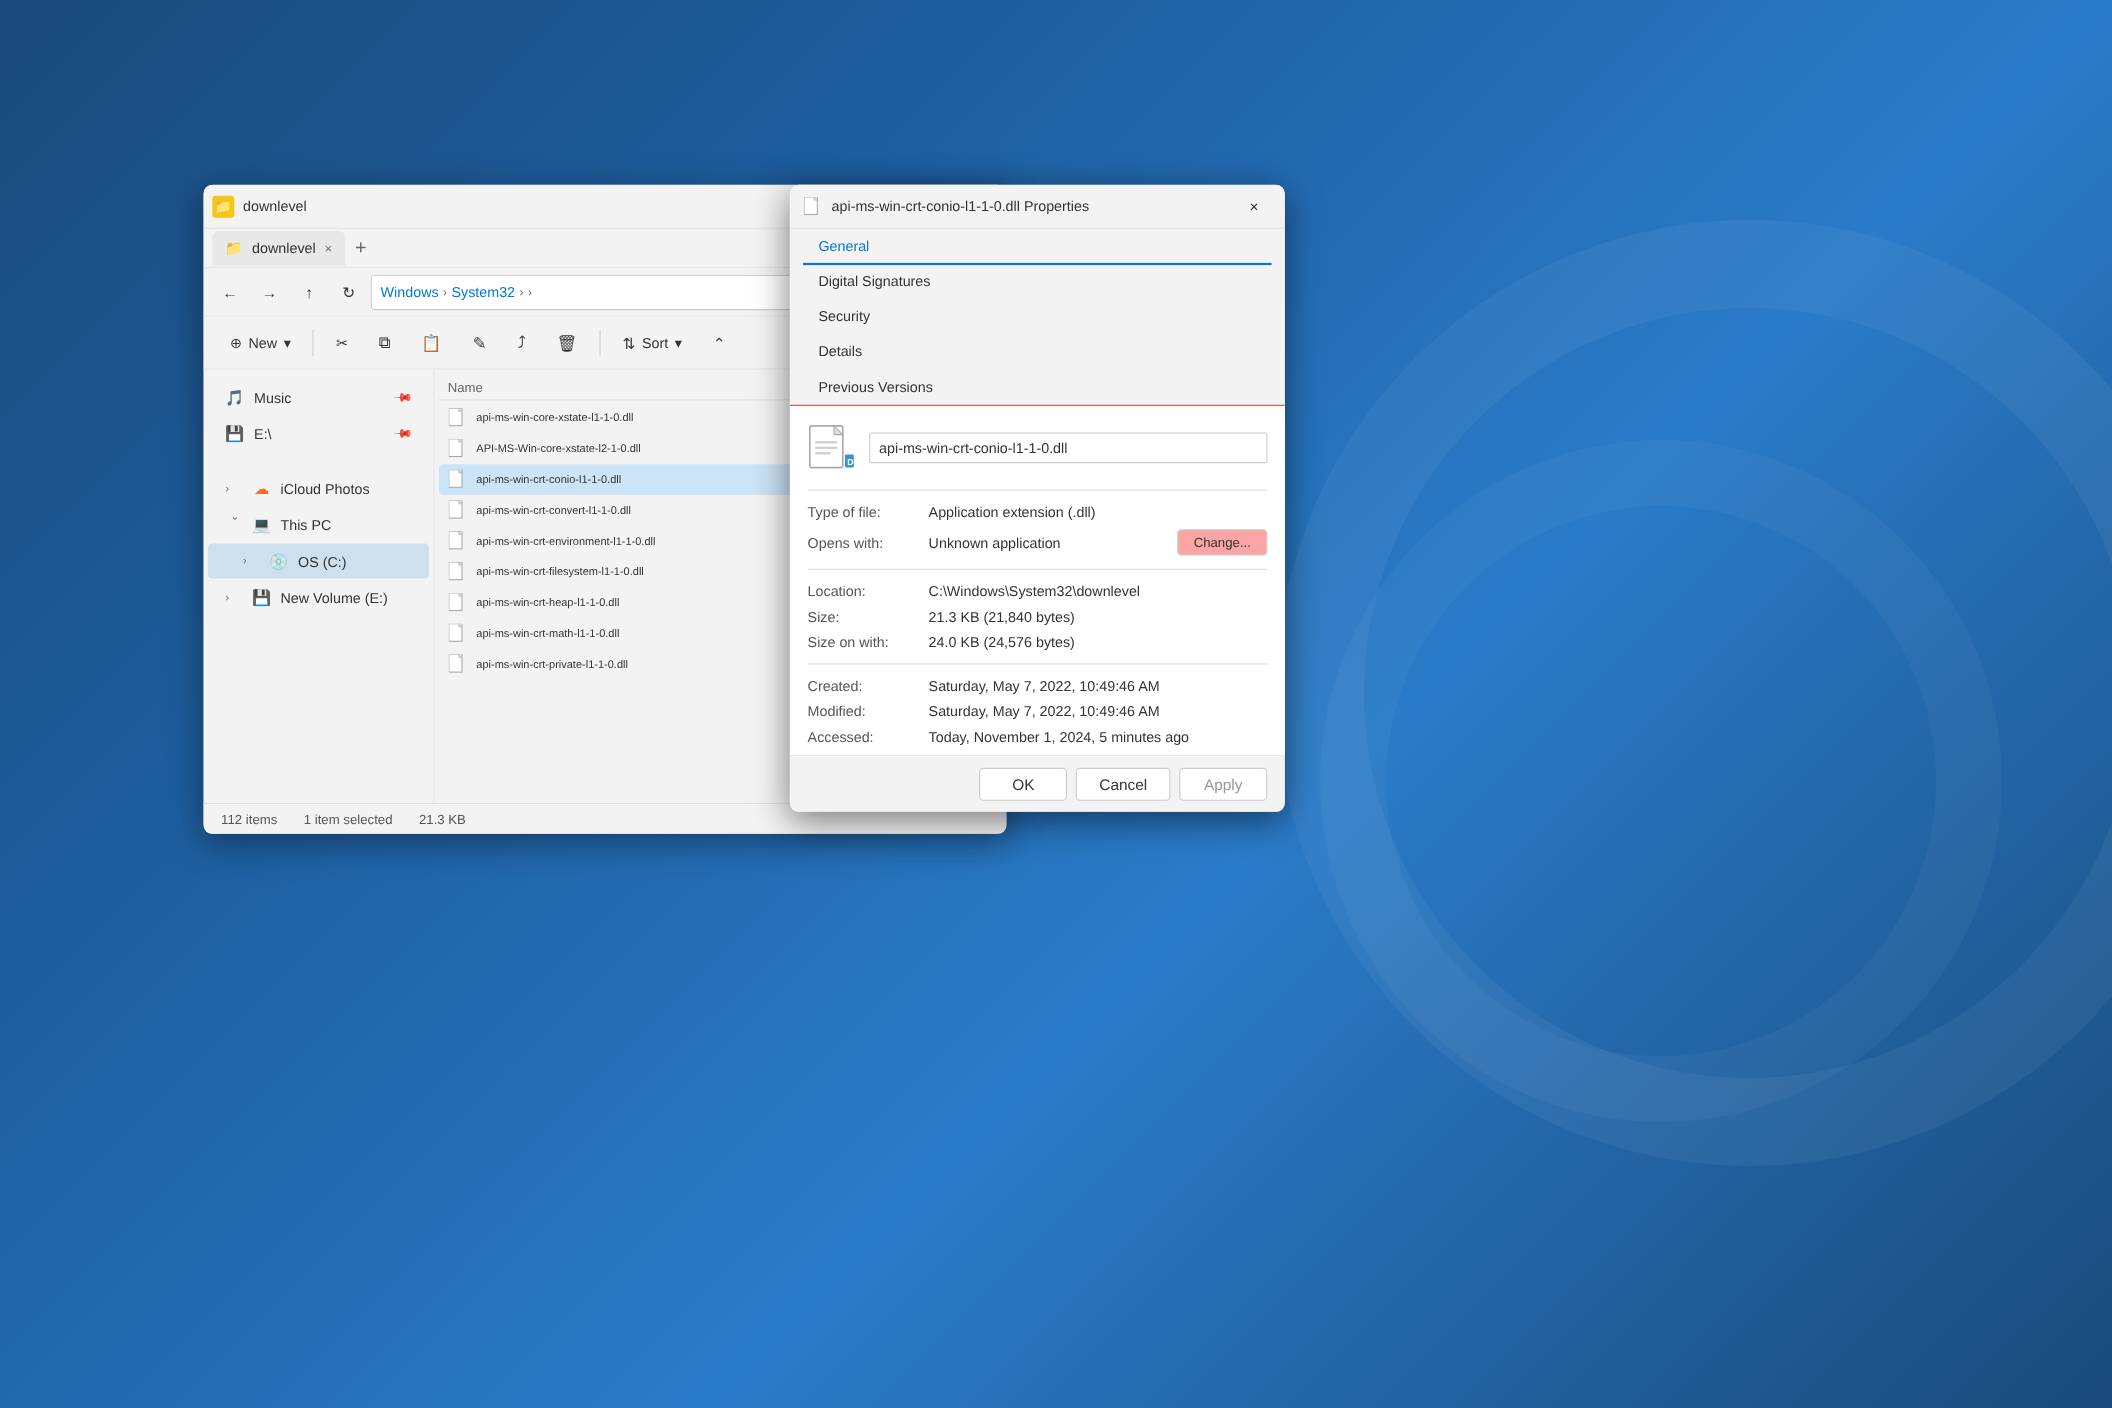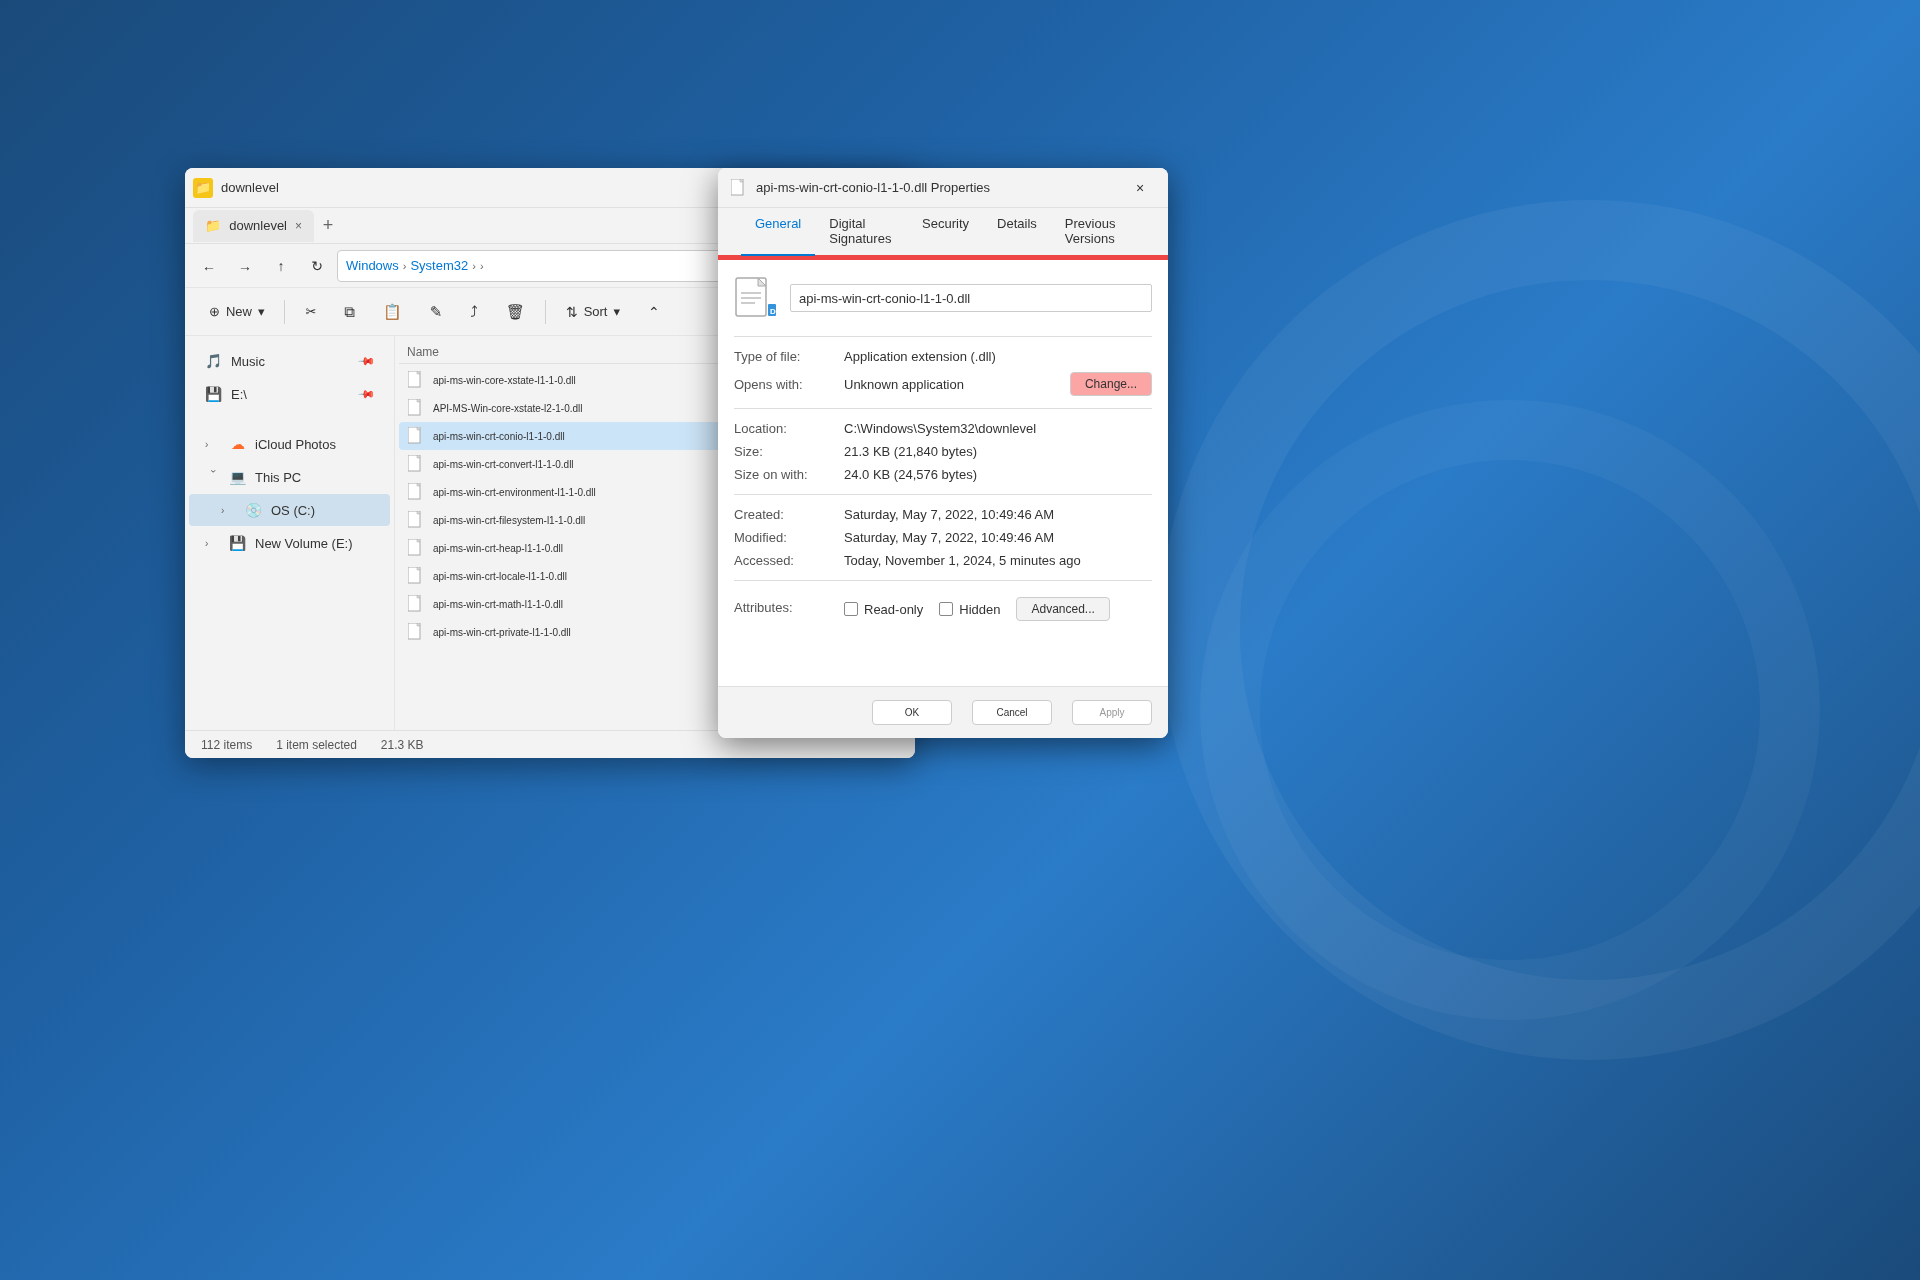--- a/index.html
+++ b/index.html
@@ -355,22 +355,23 @@
       font-size: 14px;
       color: #333;
       display: flex;
       align-items: center;
       justify-content: center;
     }
 
     .dialog-tabs {
       display: flex;
       background: #f3f3f3;
-      border-bottom: 5px solid #ef4444;
-      padding: 0 23px;
+      border-bottom: 1px solid #ef4444;
+      padding: 0 12px;
+      flex-direction: column;
     }
 
     .dialog-tab {
       padding: 8px 14px;
       font-size: 13px;
       cursor: pointer;
       color: #333;
       border-bottom: 2px solid transparent;
       margin-bottom: -1px;
     }
@@ -494,24 +495,23 @@
       display: flex;
       align-items: center;
       justify-content: flex-end;
       padding: 0 16px;
       gap: 8px;
     }
 
     .dialog-footer-btn {
       padding: 6px 20px;
       border-radius: 4px;
-      font-size: 10px;
+      font-size: 14px;
       cursor: pointer;
       min-width: 80px;
-      margin-left: 12px;
     }
 
     .btn-primary {
       background: white;
       border: 1px solid #ccc;
       color: #333;
     }
 
     .btn-secondary {
       background: white;
@@ -712,29 +712,20 @@
         </div>
         <span>api-ms-win-crt-heap-l1-1-0.dll</span>
       </div>
       <div class="file-item">
         <div class="file-icon">
           <svg width="16" height="18" viewBox="0 0 16 18">
               <rect x="0" y="0" width="12" height="16" fill="white" stroke="#aaa" stroke-width="1"></rect>
               <polygon points="9,0 12,3 9,3" fill="#ddd" stroke="#aaa" stroke-width="0.5"></polygon>
             </svg>
         </div>
-        <span>api-ms-win-crt-locale-l1-1-0.dll</span>
-      </div>
-      <div class="file-item">
-        <div class="file-icon">
-          <svg width="16" height="18" viewBox="0 0 16 18">
-              <rect x="0" y="0" width="12" height="16" fill="white" stroke="#aaa" stroke-width="1"></rect>
-              <polygon points="9,0 12,3 9,3" fill="#ddd" stroke="#aaa" stroke-width="0.5"></polygon>
-            </svg>
-        </div>
         <span>api-ms-win-crt-math-l1-1-0.dll</span>
       </div>
       <div class="file-item">
         <div class="file-icon">
           <svg width="16" height="18" viewBox="0 0 16 18">
               <rect x="0" y="0" width="12" height="16" fill="white" stroke="#aaa" stroke-width="1"></rect>
               <polygon points="9,0 12,3 9,3" fill="#ddd" stroke="#aaa" stroke-width="0.5"></polygon>
             </svg>
         </div>
         <span>api-ms-win-crt-private-l1-1-0.dll</span>

